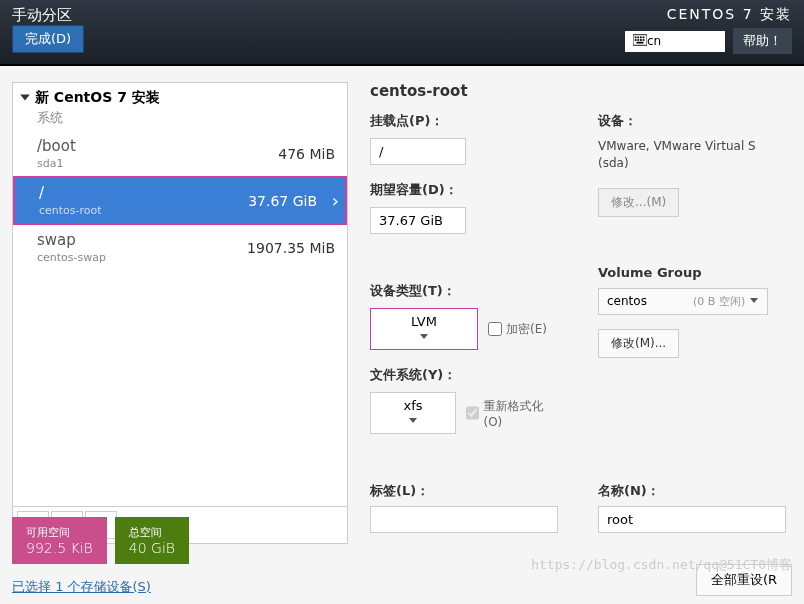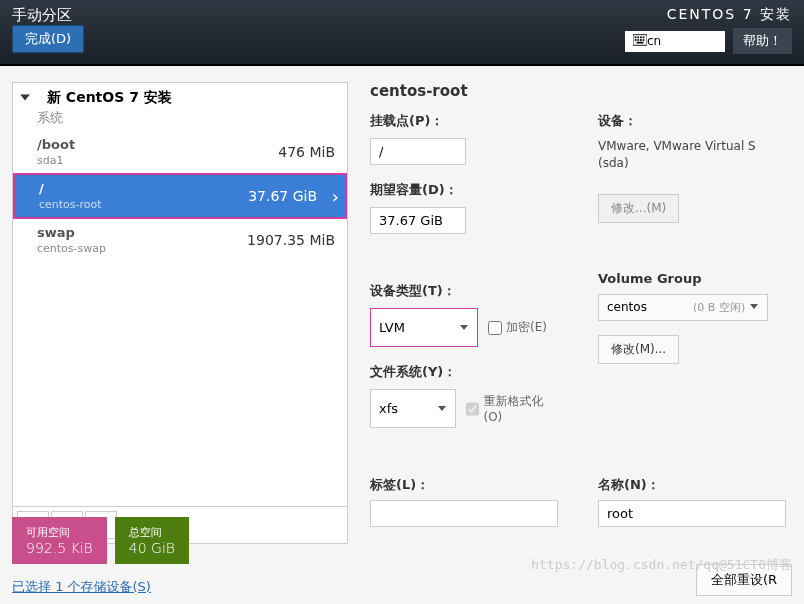--- a/index.html
+++ b/index.html
@@ -10,45 +10,45 @@
 .done-btn { background: #2e6fb4; color: #fff; border: 1px solid #1a4a7d; padding: 4px 12px; font-size: 13px; border-radius: 2px; cursor: pointer; width: fit-content; }
 .header-right { display: flex; flex-direction: column; align-items: flex-end; gap: 4px; }
 .installer-title { font-size: 14px; letter-spacing: 2px; }
 .header-controls { display: flex; gap: 8px; align-items: center; }
 .lang-box { background: #fff; color: #000; padding: 3px 8px; font-size: 12px; display: flex; align-items: center; width: 100px; }
 .lang-box svg { width: 14px; height: 12px; }
 .help-btn { background: #3a4450; color: #fff; border: none; padding: 4px 10px; font-size: 13px; cursor: pointer; }
 .main { display: flex; padding: 16px 12px 0 12px; gap: 16px; height: 478px; }
 .left-col { width: 344px; display: flex; flex-direction: column; }
 .tree-box { border: 1px solid #ccc; background: #fff; flex: 1; display: flex; flex-direction: column; }
-.tree-header { display: flex; align-items: center; gap: 16px; padding: 6px 6px 2px 6px; font-size: 14px; font-weight: bold; }
+.tree-header { display: flex; align-items: center; gap: 4px; padding: 6px 6px 2px 6px; font-size: 14px; font-weight: bold; }
 .tree-header svg { width: 12px; height: 12px; }
 .tree-sub { color: #888; font-size: 13px; padding: 0 0 4px 24px; }
 .tree-item { display: flex; justify-content: space-between; align-items: center; padding: 6px 12px 6px 24px; position: relative; }
-.tree-item .name { font-weight: bold; font-size: 13px; color: #555; }
+.tree-item .name { font-weight: normal; font-size: 15px; color: #555; }
 .tree-item .sub { font-size: 11px; color: #888; margin-top: 2px; }
 .tree-item .size { font-size: 14px; color: #333; }
 .tree-item.selected { background: #3a7fd5; color: #fff; border: 2px solid #d23c9f; }
 .tree-item.selected .name, .tree-item.selected .size { color: #fff; }
 .tree-item.selected .sub { color: #cde; }
 .tree-item.selected .chevron { color: #fff; font-size: 18px; position: absolute; right: 6px; }
 .tree-toolbar { border-top: 1px solid #ccc; display: flex; padding: 4px; gap: 2px; margin-top: auto; }
 .tool-btn { width: 32px; height: 28px; background: #fff; border: 1px solid #ccc; cursor: pointer; font-size: 16px; display: flex; align-items: center; justify-content: center; }
 .right-col { flex: 1; padding: 0 6px; }
 .section-title { font-size: 15px; font-weight: bold; margin-bottom: 12px; color: #333; }
 .form-grid { display: flex; gap: 40px; }
 .form-col { flex: 1; display: flex; flex-direction: column; gap: 8px; }
 .field-label { font-size: 13px; color: #333; font-weight: bold; }
 .text-input { width: 96px; padding: 5px 8px; border: 1px solid #ccc; background: #fff; font-size: 13px; }
 .text-input.wide { width: 188px; }
 .device-text { font-size: 12px; color: #444; line-height: 1.4; }
 .modify-btn { padding: 5px 12px; border: 1px solid #ccc; background: #f0f0f0; font-size: 12px; color: #888; cursor: pointer; width: fit-content; }
 .modify-btn.enabled { color: #333; background: #fafafa; }
 .select-row { display: flex; align-items: center; gap: 10px; }
-.select { width: 108px; padding: 11px 8px; border: 1px solid #ccc; background: #fff; font-size: 13px; display: flex; justify-content: space-between; align-items: center; cursor: pointer; }
+.select { width: 108px; padding: 5px 8px; border: 1px solid #ccc; background: #fff; font-size: 13px; display: flex; justify-content: space-between; align-items: center; cursor: pointer; flex-direction: column; }
 .select.highlighted { border: 1px solid #d23c9f; }
 .select svg { width: 10px; height: 10px; }
 .checkbox-row { display: flex; align-items: center; gap: 4px; font-size: 12px; color: #666; }
 .checkbox-row input { width: 14px; height: 14px; }
 .vg-select { width: 170px; padding: 5px 8px; border: 1px solid #ccc; background: #fafafa; font-size: 12px; display: flex; justify-content: space-between; align-items: center; cursor: pointer; }
 .vg-select .free { color: #999; font-size: 11px; }
 .bottom-row { display: flex; gap: 40px; margin-top: 48px; }
 .footer { position: absolute; bottom: 0; left: 0; right: 0; padding: 8px 12px; display: flex; justify-content: space-between; align-items: flex-end; }
 .space-cards { display: flex; gap: 8px; }
 .space-card { padding: 8px 14px; color: #fff; }
@@ -169,21 +169,21 @@
             <span>重新格式化(O)</span>
           </label>
         </div>
       </div>
 
       <div class="form-col">
         <div class="field-label">设备：</div>
         <div class="device-text">
           <span>VMware, VMware Virtual S</span><br><span>(sda)</span>
         </div>
-        <button class="modify-btn" style="margin-top:14px;">修改...(M)</button>
+        <button class="modify-btn" style="margin-top:8px;">修改...(M)</button>
 
         <div class="field-label" style="margin-top:40px;">Volume Group</div>
         <div class="vg-select">
           <span>centos</span>
           <span><span class="free">(0 B 空闲)</span> <svg viewBox="0 0 10 10" style="width:10px;height:10px;">
                 <path d="M1 3 L5 8 L9 3 Z" fill="#555"></path>
               </svg></span>
         </div>
         <button class="modify-btn enabled" style="margin-top:6px;">修改(M)...</button>
       </div>

